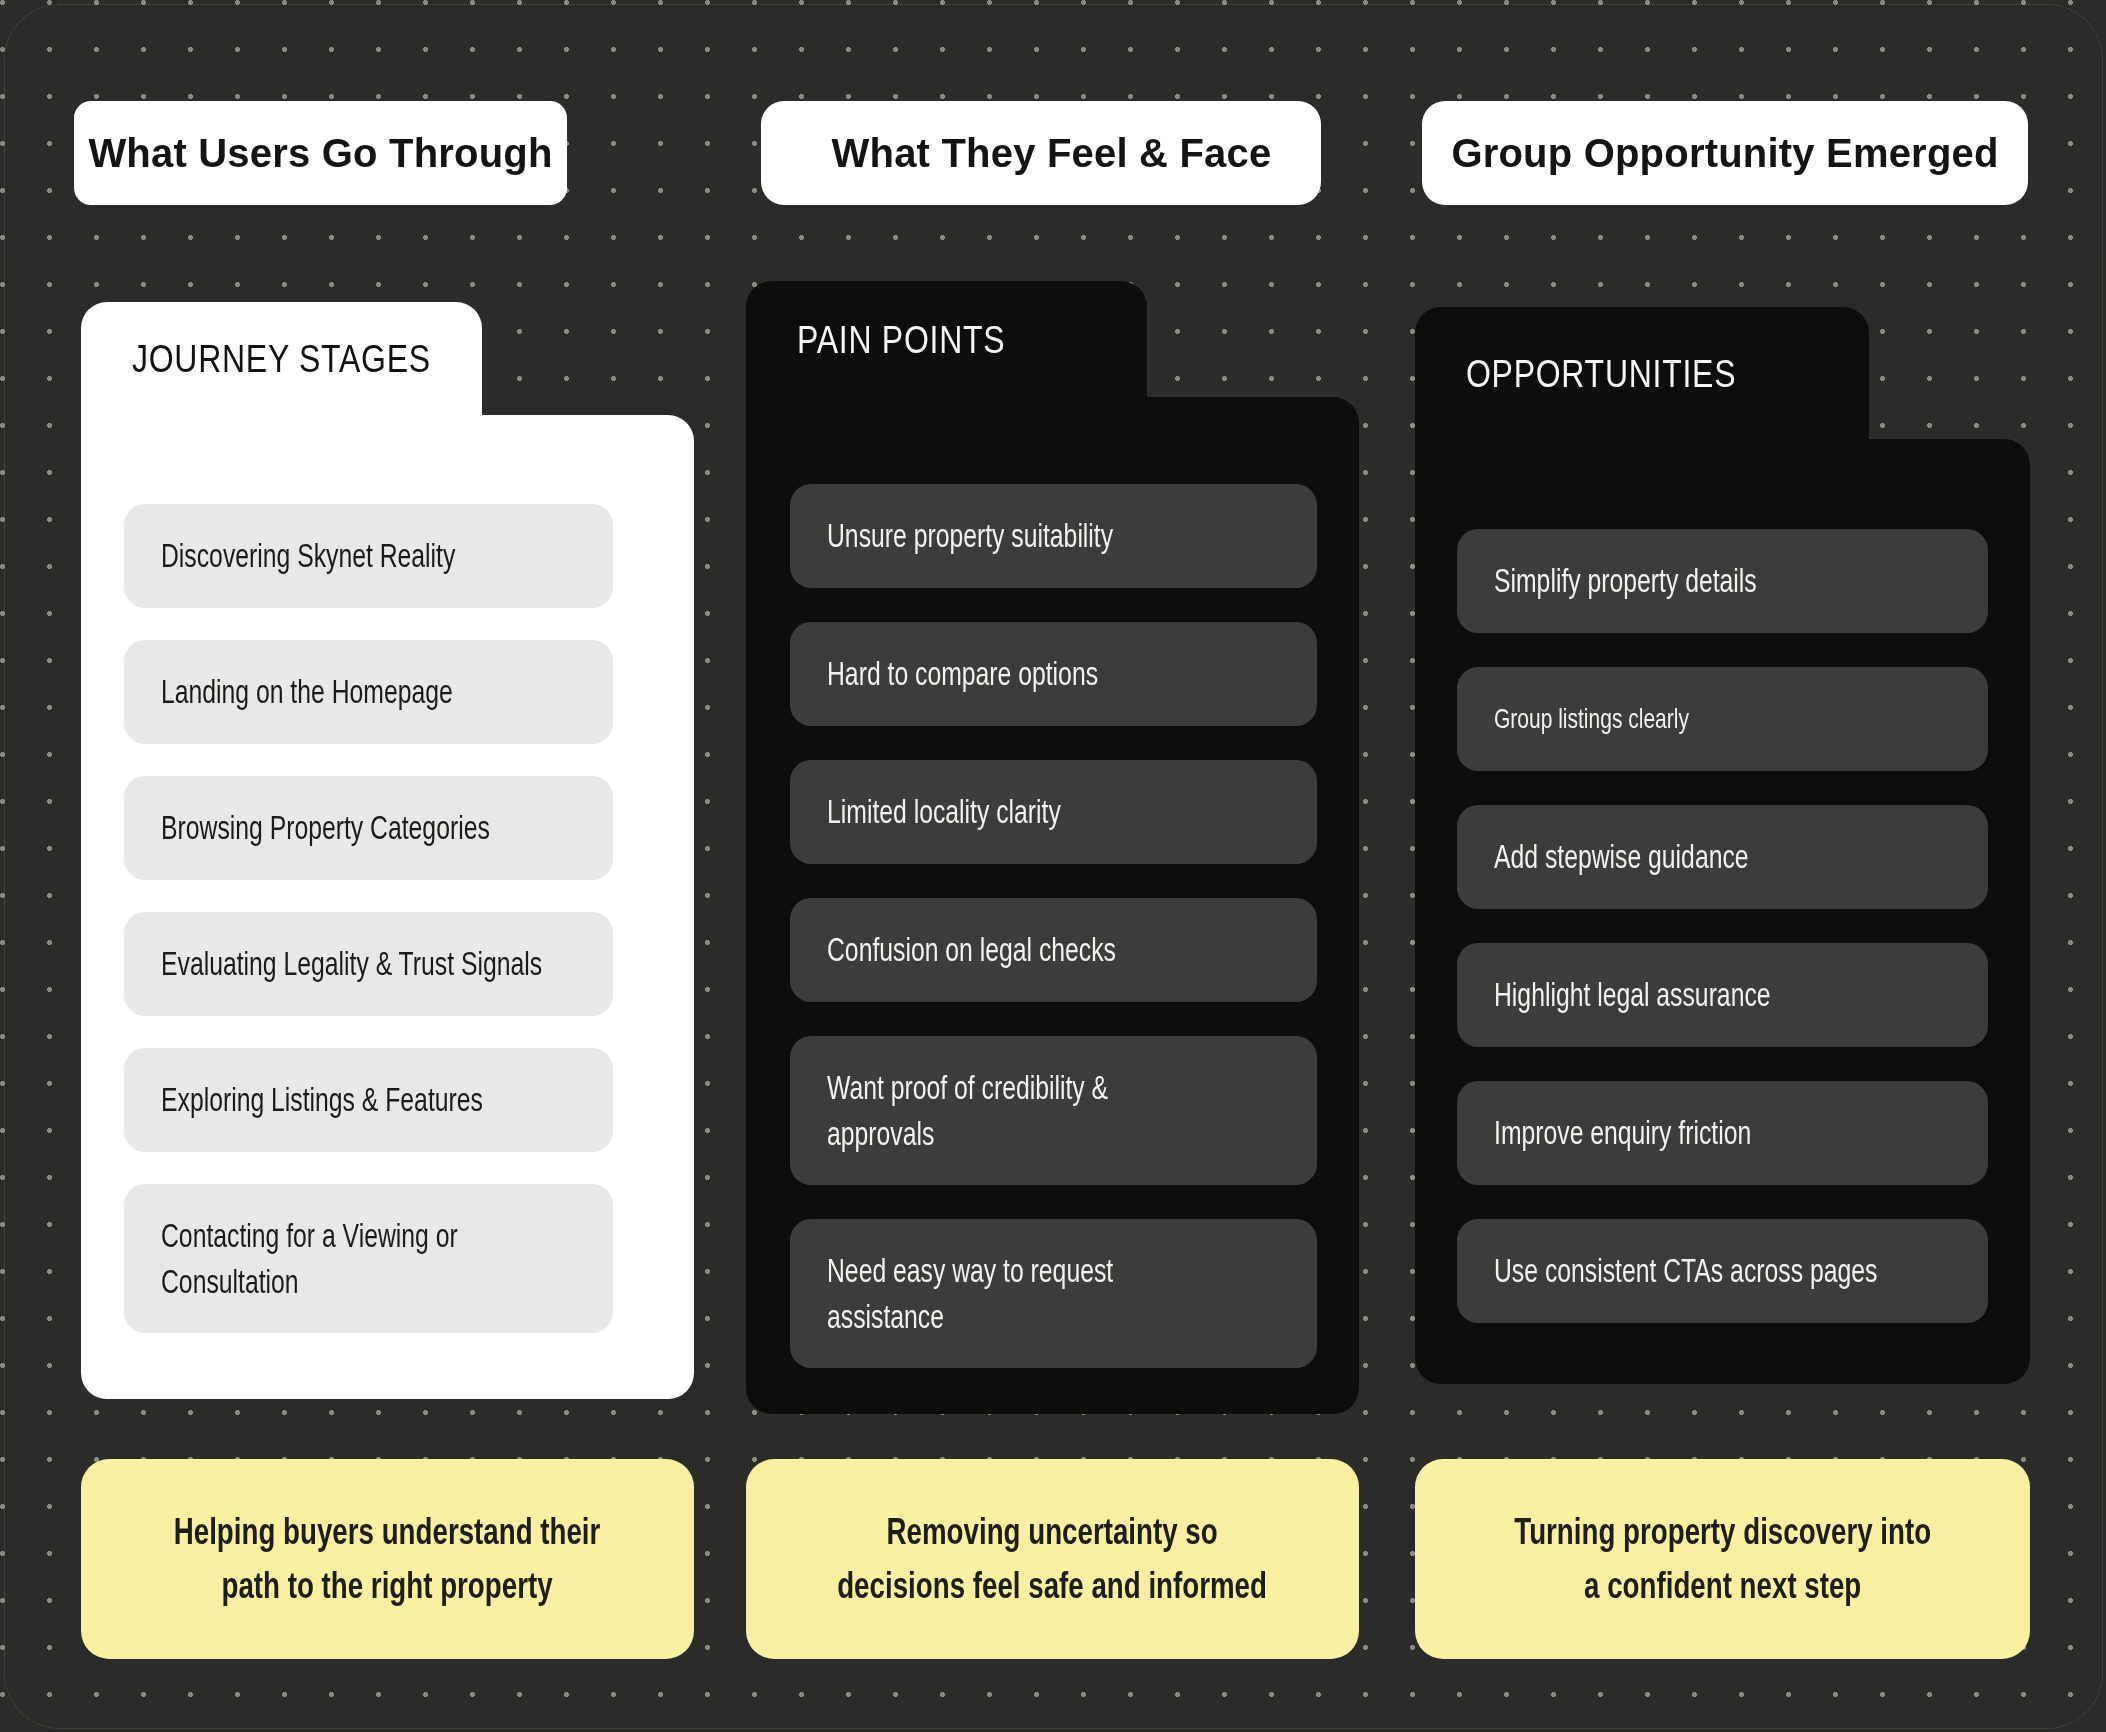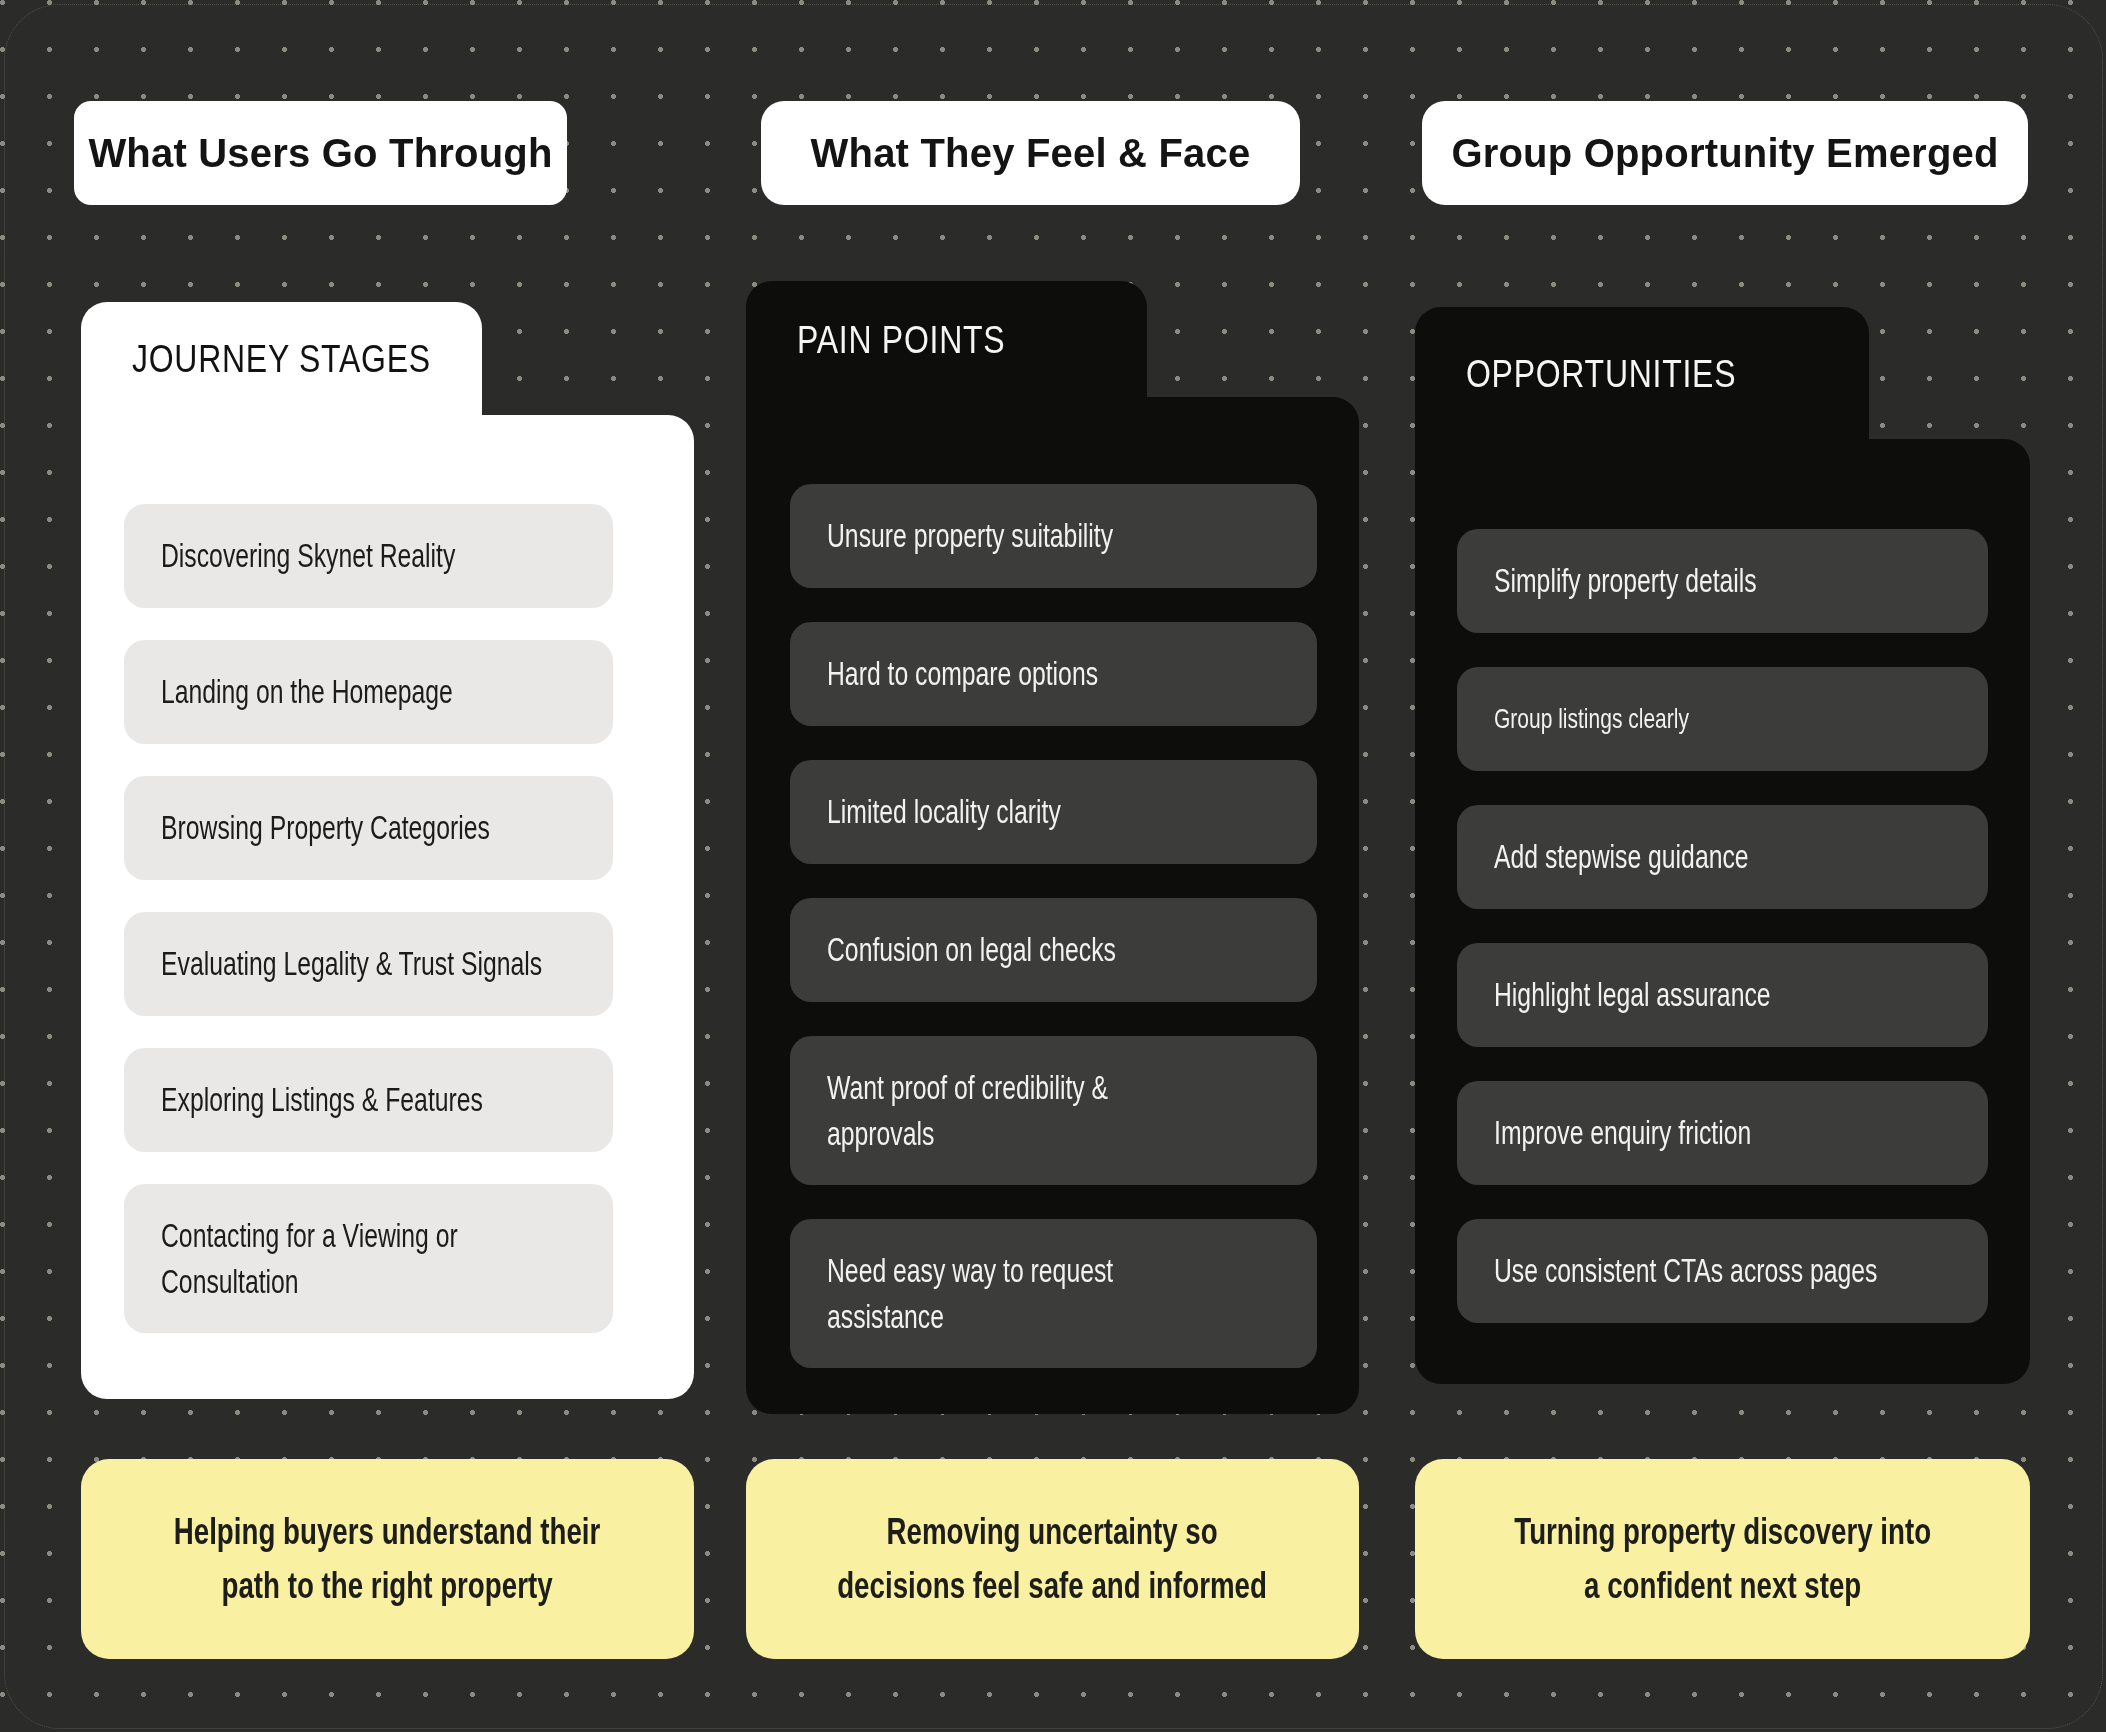--- a/index.html
+++ b/index.html
@@ -19,21 +19,21 @@
   .col-1{left:81px;width:613px;}
   .col-2{left:746px;width:613px;}
   .col-3{left:1415px;width:615px;}
 
   .pill{
     position:absolute;top:101px;height:104px;background:#ffffff;border-radius:23px;
     display:flex;align-items:center;justify-content:center;
     font-size:40px;font-weight:700;color:#141414;letter-spacing:0.2px;
   }
   .col-1 .pill{left:-7px;width:493px;border-radius:17px;}
-  .col-2 .pill{left:15px;width:539px;}
+  .col-2 .pill{left:15px;width:539px;padding-left:21px;}
   .col-3 .pill{left:7px;width:606px;}
 
   .tab{
     position:absolute;left:0;border-radius:26px 26px 0 0;
     display:flex;align-items:center;padding-left:51px;box-sizing:border-box;
     font-size:39px;font-weight:500;letter-spacing:0.9px;
   }
   .tab .lbl{white-space:pre;transform:scaleX(.82);transform-origin:0 50%;}
   .col-1 .tab{top:302px;height:114px;width:401px;background:#ffffff;color:#121212;}
   .col-2 .tab{top:281px;height:117px;width:401px;background:#0d0d0c;color:#f5f5f3;}

